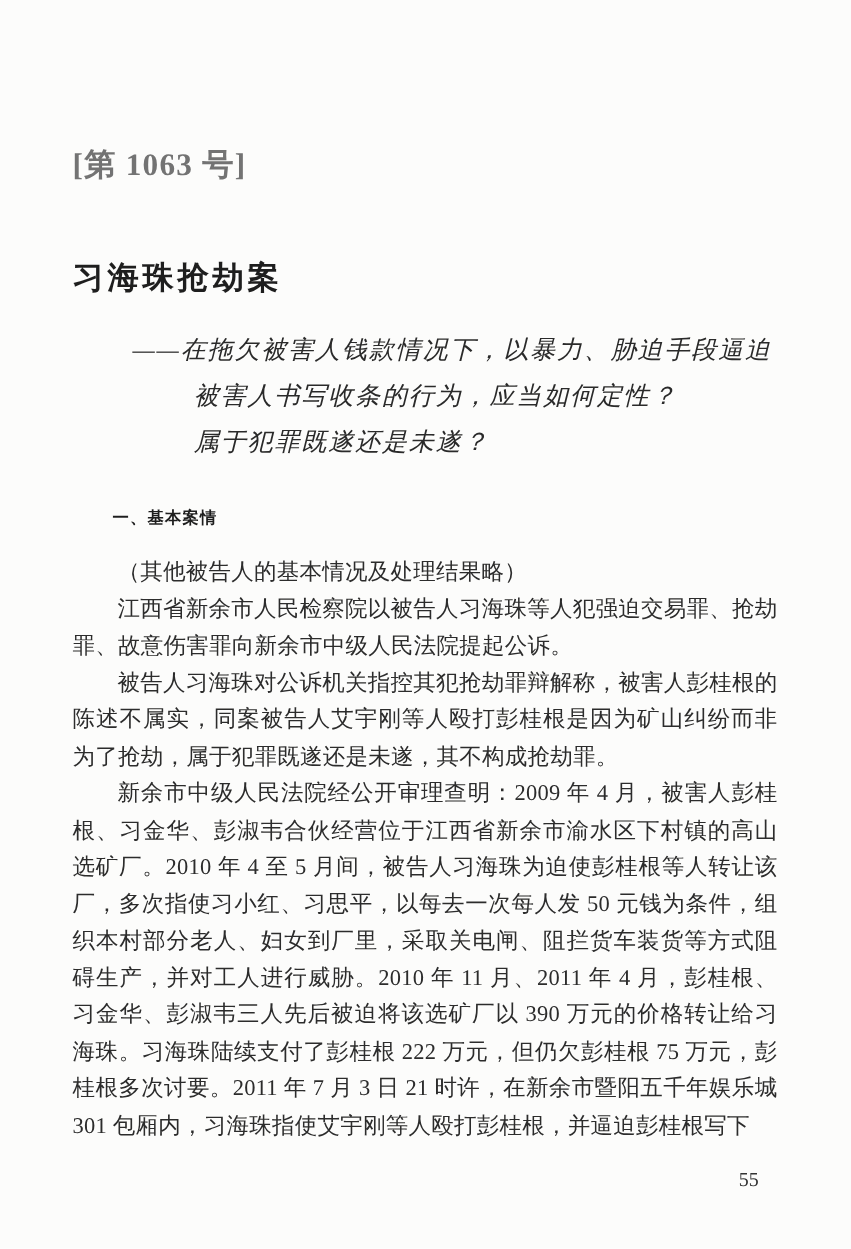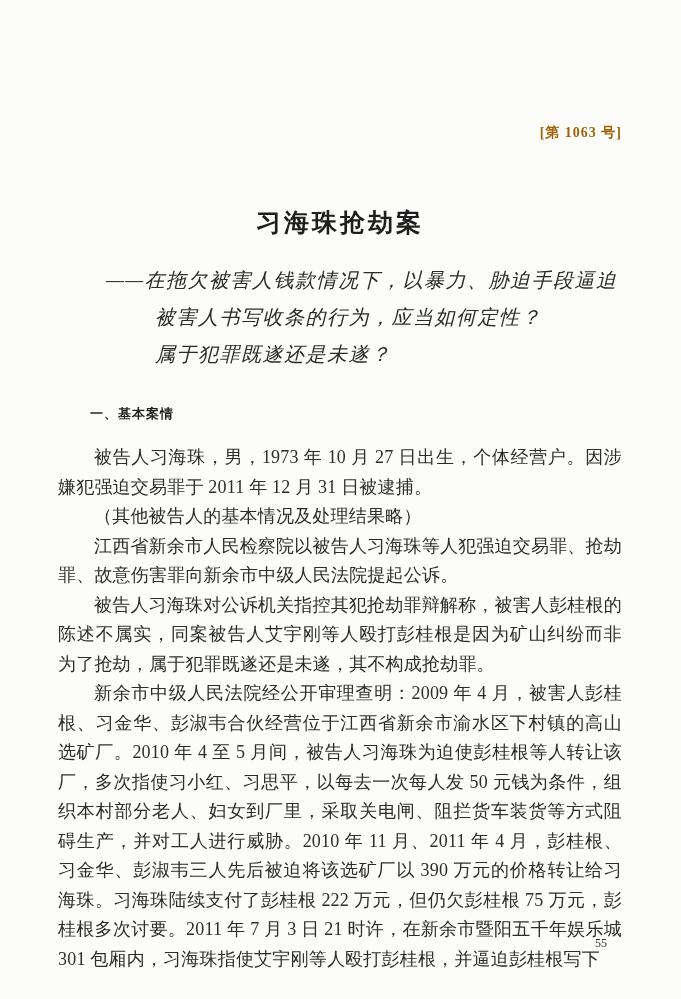--- a/index.html
+++ b/index.html
@@ -9,30 +9,28 @@
     height: 999px;
     margin: 0 auto;
     background: #fcfcfb;
     color: #2c2c2c;
     font-family: "Liberation Serif", serif;
     overflow: hidden;
     box-sizing: border-box;
     padding: 120px 59px 0 58px;
   }
   .case-number {
-    font-size: 14px;
+    font-size: 25px;
     font-weight: bold;
     line-height: 26px;
     letter-spacing: 1px;
-    color: #a16207;
-    text-align: right;
+    color: #737373;
   }
   .title {
     margin: 57px 0 0 0;
-    text-align: center;
     font-size: 25px;
     font-weight: bold;
     letter-spacing: 3px;
     line-height: 40px;
     color: #1e1e1e;
   }
   .subtitle {
     margin: 19px 0 0 48px;
     font-size: 20px;
     font-style: italic;
@@ -57,21 +55,21 @@
     line-height: 29.5px;
     text-align: justify;
     text-indent: 2em;
     color: #2c2c2c;
     letter-spacing: 0.2px;
   }
   .page-number {
     position: absolute;
     right: 74px;
     top: 936px;
-    font-size: 12px;
+    font-size: 16px;
     color: #333333;
   }
 </style>
 </head>
 <body>
 
 <div class="page">
 
   <div class="case-number">[第 1063 号]</div>
 
@@ -79,21 +77,20 @@
 
   <div class="subtitle">
     <div class="sub-line sub-first">——在拖欠被害人钱款情况下，以暴力、胁迫手段逼迫</div>
     <div class="sub-line sub-rest">被害人书写收条的行为，应当如何定性？</div>
     <div class="sub-line sub-rest">属于犯罪既遂还是未遂？</div>
   </div>
 
   <h2 class="section-heading">一、基本案情</h2>
 
   <div class="body-block">
-    <p class="body-para">被告人习海珠，男，1973 年 10 月 27 日出生，个体经营户。因涉嫌犯强迫交易罪于 2011 年 12 月 31 日被逮捕。</p>
     <p class="body-para">（其他被告人的基本情况及处理结果略）</p>
     <p class="body-para">江西省新余市人民检察院以被告人习海珠等人犯强迫交易罪、抢劫罪、故意伤害罪向新余市中级人民法院提起公诉。</p>
     <p class="body-para">被告人习海珠对公诉机关指控其犯抢劫罪辩解称，被害人彭桂根的陈述不属实，同案被告人艾宇刚等人殴打彭桂根是因为矿山纠纷而非为了抢劫，属于犯罪既遂还是未遂，其不构成抢劫罪。</p>
     <p class="body-para">新余市中级人民法院经公开审理查明：2009 年 4 月，被害人彭桂根、习金华、彭淑韦合伙经营位于江西省新余市渝水区下村镇的高山选矿厂。2010 年 4 至 5 月间，被告人习海珠为迫使彭桂根等人转让该厂，多次指使习小红、习思平，以每去一次每人发 50 元钱为条件，组织本村部分老人、妇女到厂里，采取关电闸、阻拦货车装货等方式阻碍生产，并对工人进行威胁。2010 年 11 月、2011 年 4 月，彭桂根、习金华、彭淑韦三人先后被迫将该选矿厂以 390 万元的价格转让给习海珠。习海珠陆续支付了彭桂根 222 万元，但仍欠彭桂根 75 万元，彭桂根多次讨要。2011 年 7 月 3 日 21 时许，在新余市暨阳五千年娱乐城 301 包厢内，习海珠指使艾宇刚等人殴打彭桂根，并逼迫彭桂根写下</p>
   </div>
 
   <div class="page-number">55</div>
 
 </div>
 

